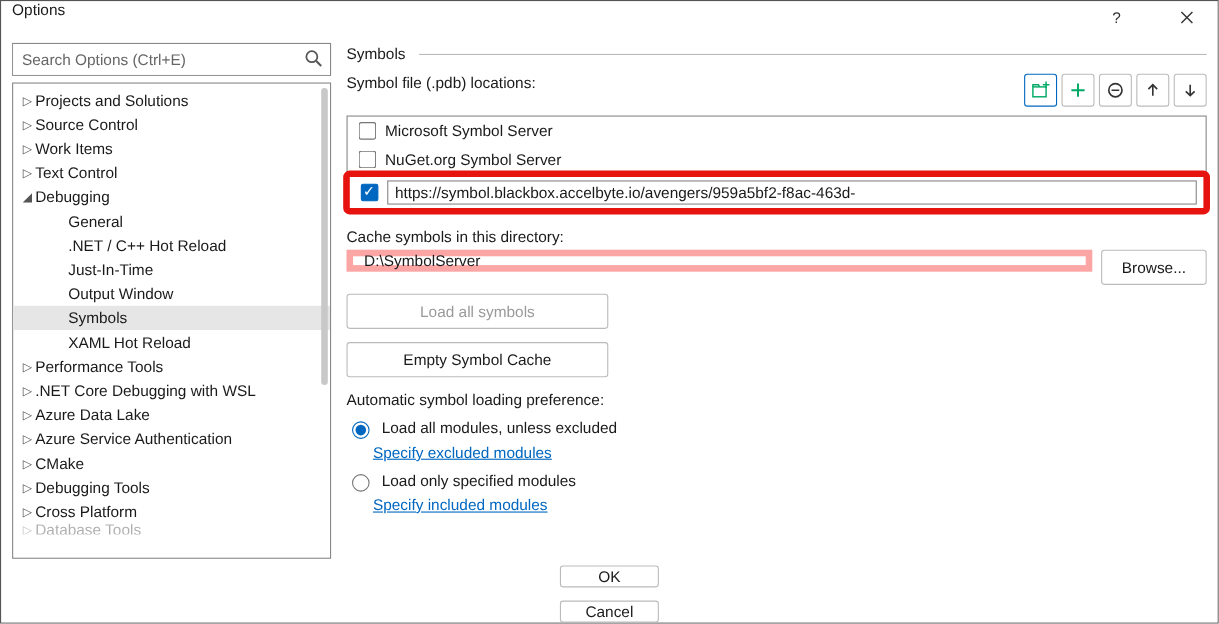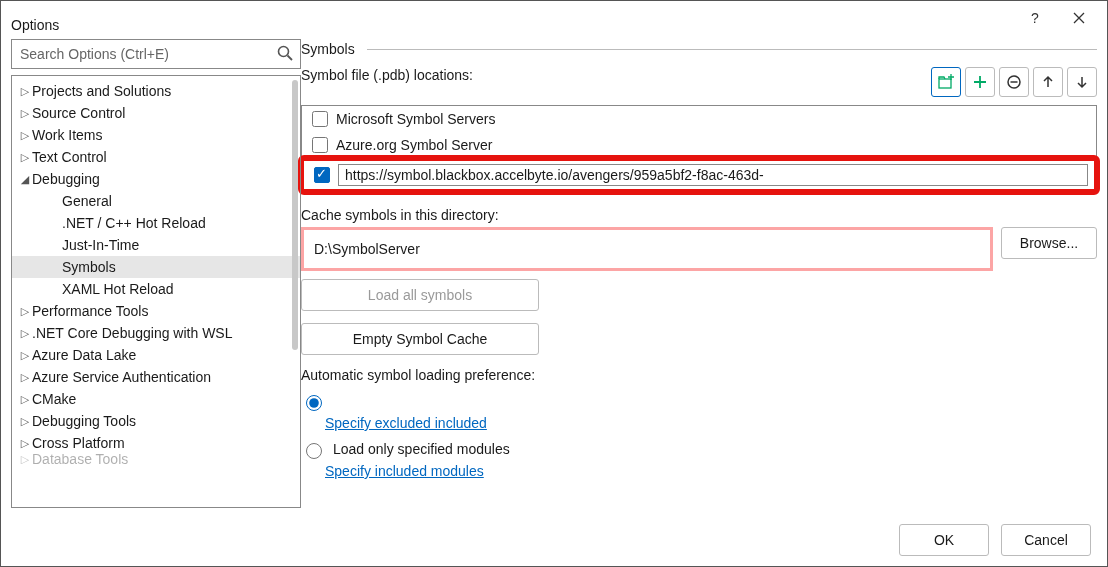--- a/index.html
+++ b/index.html
@@ -1,22 +1,22 @@
 <!DOCTYPE html>
 <html><head>
 <meta charset="utf-8">
 <style>
   * { box-sizing: border-box; }
   html, body { margin:0; padding:0; font-family: "Segoe UI", Arial, sans-serif; font-size: 14px; color:#1a1a1a; background:#fff; }
   .window { width:1108px; height:567px; border:1px solid #555; display:flex; flex-direction:column; }
-  .titlebar { height:32px; display:flex; align-items:flex-end; padding:0 6px 0 10px; }
+  .titlebar { height:32px; display:flex; align-items:flex-start; padding:0 6px 0 10px;gap:20px; }
   .titlebar .title { flex:0 0 auto; }
   .titlebar .spacer { flex:1; }
   .titlebar .tbtn { width:44px; height:30px; display:flex; align-items:center; justify-content:center; color:#333; }
-  .body { flex:1; display:flex; padding:6px 10px 6px 10px; min-height:0; }
+  .body { flex:1; display:flex; padding:6px 10px 6px 10px; gap:14px; min-height:0; }
   .left { width:290px; display:flex; flex-direction:column; }
   .searchwrap { position:relative; height:30px; border:1px solid #888; margin-bottom:6px; }
   .searchwrap input { width:100%; height:100%; border:none; outline:none; padding:0 30px 0 8px; font:inherit; }
   .searchwrap input::placeholder { color:#666; }
   .searchwrap .mag { position:absolute; right:6px; top:4px; color:#555; }
   .tree { flex:1; border:1px solid #888; overflow:auto; padding:4px 0; position:relative; }
   .tree::after { content:""; position:absolute; right:2px; top:4px; width:6px; height:270px; background:#c8c8c8; border-radius:3px;}
   .row { display:flex; align-items:center; height:22px; padding-left:6px; cursor:default; }
   .row .twist { width:14px; text-align:center; color:#555; font-size:11px; }
   .row.indent .twist { visibility:hidden; }
@@ -33,30 +33,30 @@
   .symrow { display:flex; align-items:center; height:26px; padding:0 6px; }
   .symrow input[type=checkbox] { width:16px; height:16px; margin-right:8px; }
   .hl { border:6px solid #e6130e; border-radius:6px; margin:-3px -4px; }
   .hl .symrow { height:28px; }
   .hl .symrow .urlbox { flex:1; border:1px solid #888; height:22px; padding:0 6px; display:flex; align-items:center; overflow:hidden; white-space:nowrap; }
   .cb-blue { appearance:none; width:16px; height:16px; border:1px solid #666; border-radius:2px; position:relative; }
   .cb-blue:checked { background:#0067c0; border-color:#0067c0; }
   .cb-blue:checked::after { content:"✓"; color:#fff; position:absolute; left:1px; top:-2px; font-size:13px; }
   .warn { margin-top:6px; }
   .fldrow { display:flex; gap:8px; margin-top:4px; }
-  .fldrow .txt { flex:1; border:3px solid #fca5a5; height:44px; padding:0 10px; display:flex; align-items:center; }
+  .fldrow .txt { flex:1; border:6px solid #fca5a5; height:20px; padding:0 10px; display:flex; align-items:center; }
   .btn { border:1px solid #bbb; border-radius:3px; background:#fff; height:32px; padding:0 20px; display:flex; align-items:center; justify-content:center; }
   .btnrow { display:flex; gap:12px; margin-top:8px;flex-direction:column; }
   .btnrow .btn { width:238px; }
   .btn.disabled { color:#9a9a9a; }
   .radio-group { margin-top:6px; }
   .rrow { display:flex; align-items:center; height:24px; gap:8px; }
   .rrow input[type=radio] { width:16px; height:16px; accent-color:#0067c0; }
   .link { color:#0067c0; text-decoration:underline; margin-left:24px; display:inline-block; margin-top:2px; margin-bottom:6px; cursor:pointer; }
-  .footer { height:52px; display:flex; align-items:center; justify-content:flex-end; gap:12px; padding:0 16px; }
+  .footer { height:52px; display:flex; align-items:center; justify-content:flex-end; gap:12px; padding:0 16px;flex-direction:column; }
   .footer .btn { width:90px; }
   svg { display:block; }
 </style>
 </head>
 <body>
 
 <div class="window">
   <div class="titlebar">
     <span class="title">Options</span>
     <span class="spacer"></span>
@@ -105,20 +105,24 @@
             <span>General</span>
           </div>
           <div class="row indent">
             <span class="twist"> </span>
             <span>.NET / C++ Hot Reload</span>
           </div>
           <div class="row indent">
             <span class="twist"> </span>
             <span>Just-In-Time</span>
           </div>
+          <div class="row indent">
+            <span class="twist"> </span>
+            <span>Output Window</span>
+          </div>
           <div class="row indent selected">
             <span class="twist"> </span>
             <span>Symbols</span>
           </div>
           <div class="row indent">
             <span class="twist"> </span>
             <span>XAML Hot Reload</span>
           </div>
           <div class="row">
             <span class="twist">▷</span>
@@ -191,25 +195,25 @@
             <svg width="14" height="14" viewBox="0 0 14 14">
                 <path d="M7 2 L7 12 M3 8 L7 12 L11 8" fill="none" stroke="#333" stroke-width="1.5"></path>
               </svg>
           </div>
         </div>
       </div>
 
       <div class="symlist">
         <div class="symrow">
           <input type="checkbox" style="">
-          <span>Microsoft Symbol Servers</span>
+          <span>Microsoft Symbol Server</span>
         </div>
         <div class="symrow">
           <input type="checkbox" style="">
-          <span>Azure.org Symbol Server</span>
+          <span>NuGet.org Symbol Server</span>
         </div>
         <div class="hl">
           <div class="symrow">
             <input type="checkbox" class="cb-blue" checked="" style="">
             <div class="urlbox">
                 <span>https://symbol.blackbox.accelbyte.io/avengers/959a5bf2-f8ac-463d-</span>
               </div>
           </div>
         </div>
       </div>
@@ -233,22 +237,23 @@
         <div class="btn">
             <span>Empty Symbol Cache</span>
           </div>
       </div>
 
       <div style="height:12px"></div>
       <div>Automatic symbol loading preference:</div>
       <div class="radio-group">
         <div class="rrow">
           <input type="radio" name="pref" checked="" style="">
-        </div>
-        <a class="link"><span>Specify excluded included</span></a>
+          <span>Load all modules, unless excluded</span>
+        </div>
+        <a class="link"><span>Specify excluded modules</span></a>
         <div class="rrow">
           <input type="radio" name="pref" style="">
           <span>Load only specified modules</span>
         </div>
         <a class="link"><span>Specify included modules</span></a>
       </div>
     </div>
   </div>
 
   <div class="footer">

